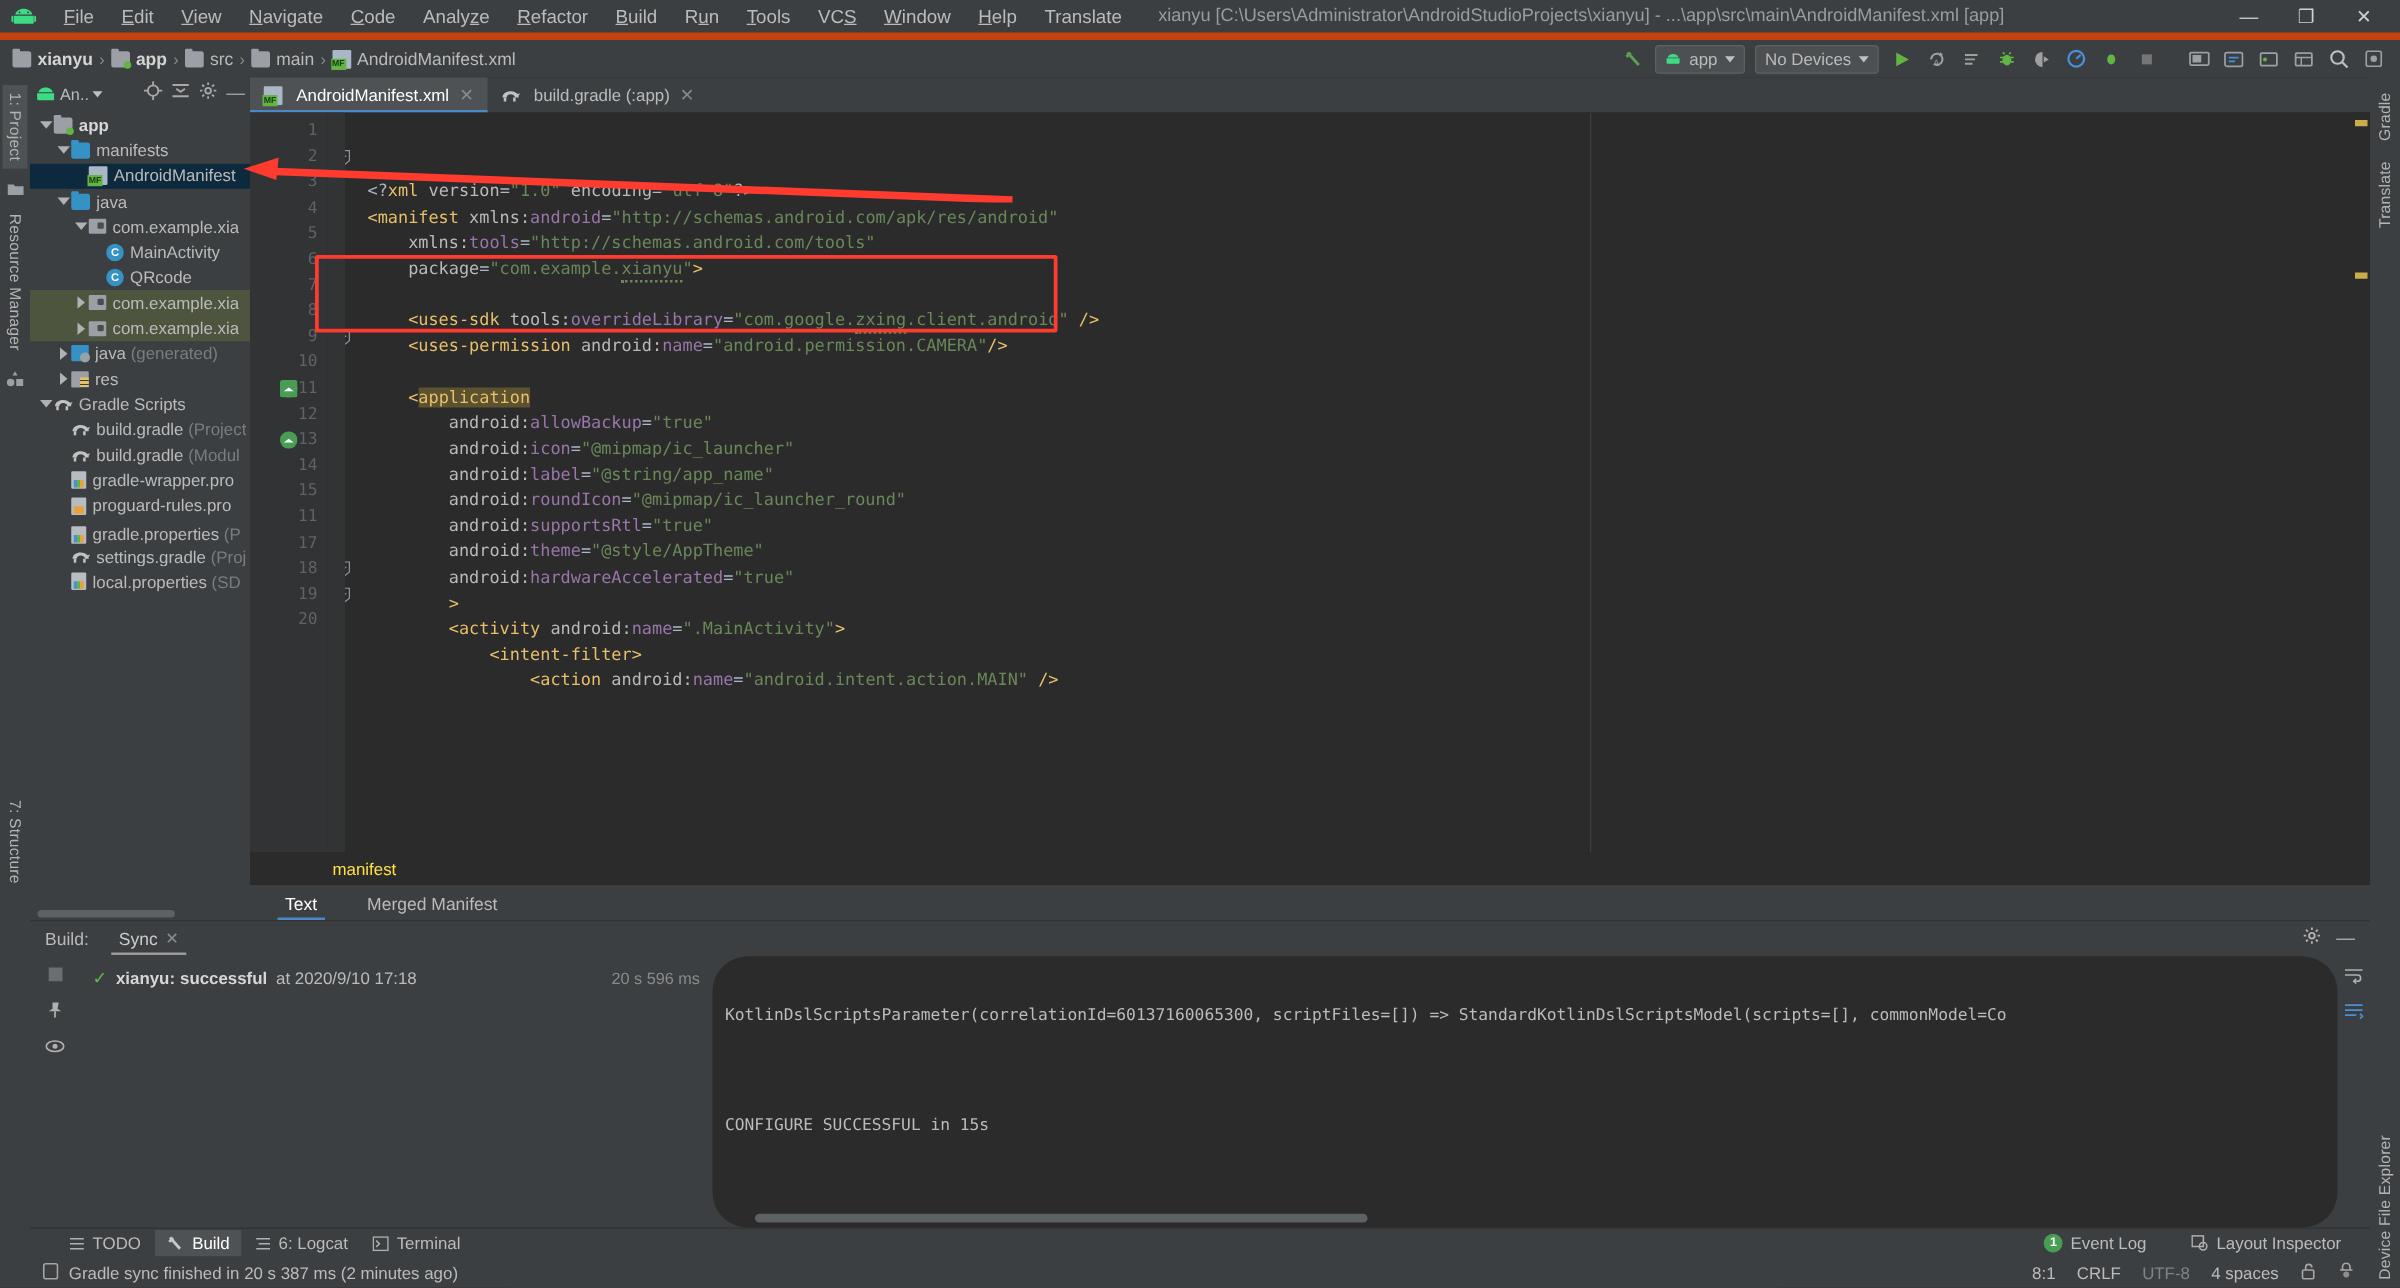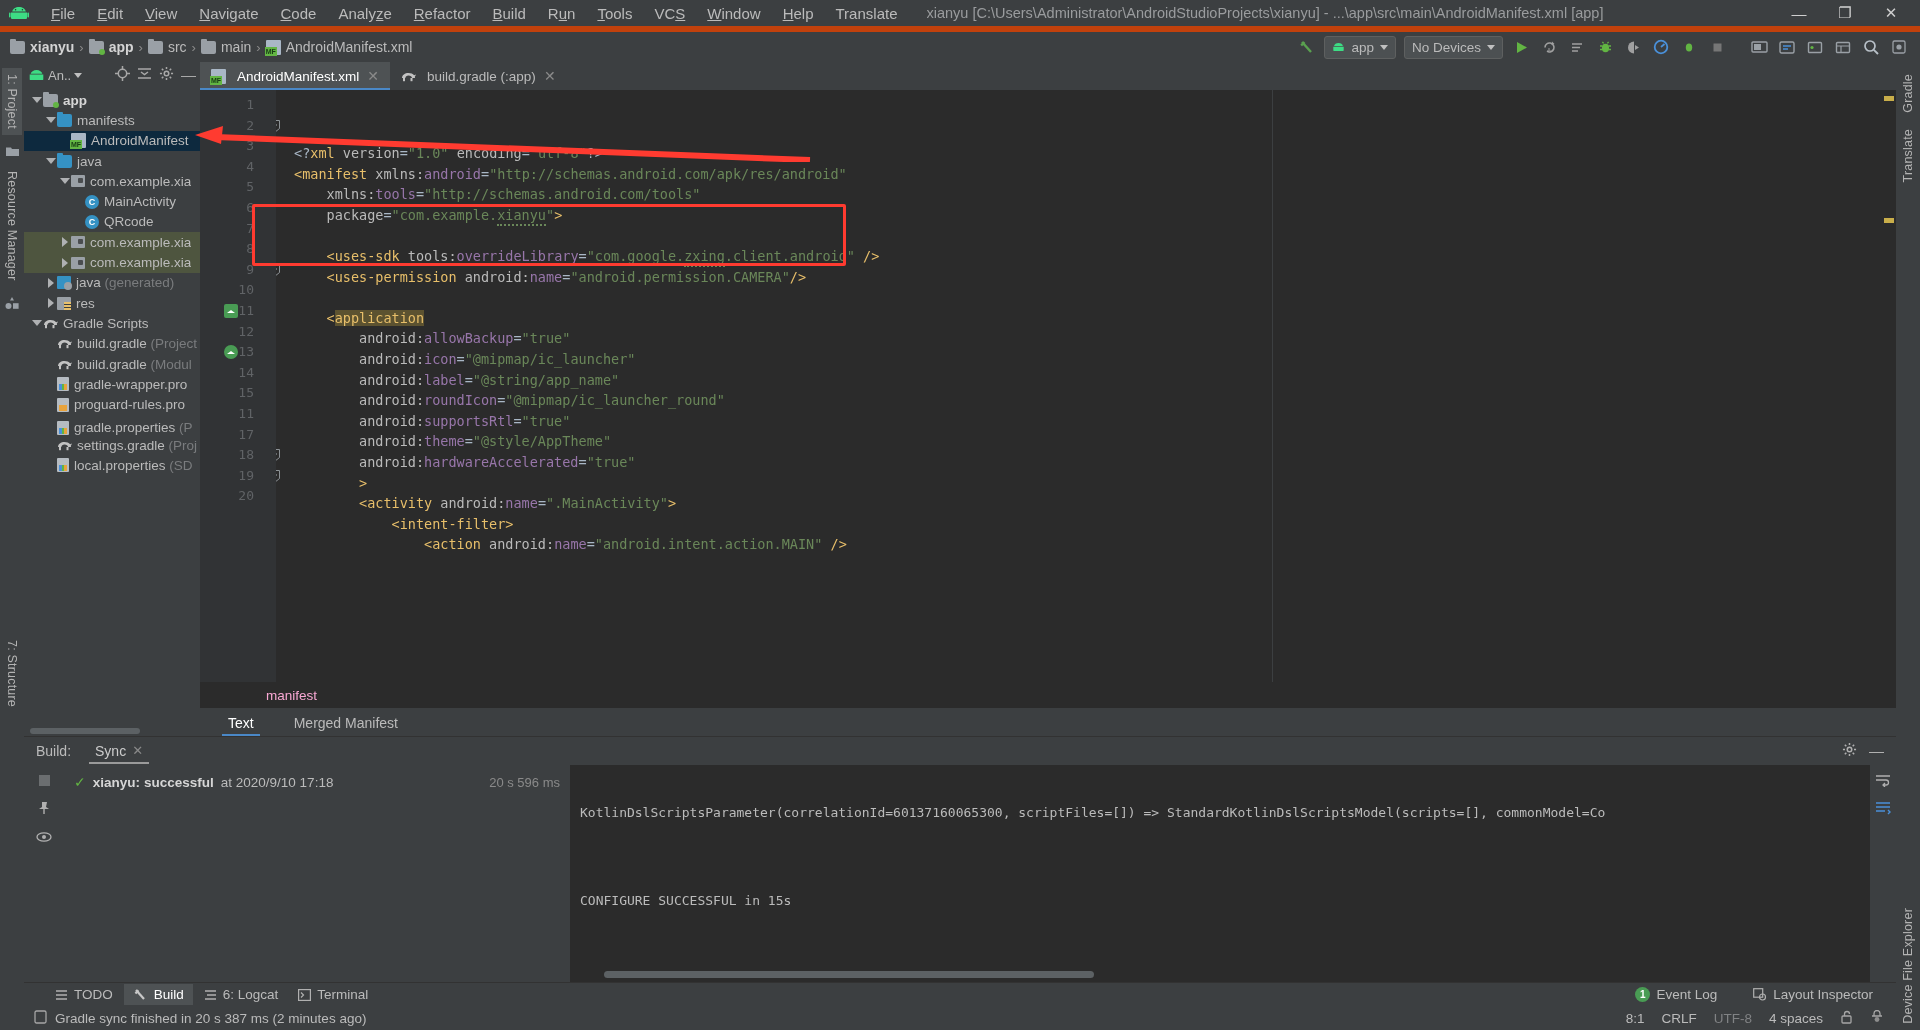--- a/index.html
+++ b/index.html
@@ -151,21 +151,21 @@
   .code-vsplit { position:absolute; left:996px; top:0; bottom:0; width:1px; background:#3c3f41; }
   .editor-scroll-right { width: 16px; flex:0 0 16px; background:#2b2b2b; position:relative; }
   .mark-stripe { position:absolute; right:2px; width:10px; height:5px; }
 
   
   .red-rect {
     position:absolute; border:3px solid #ff3b30; border-radius:2px; pointer-events:none; z-index:30;
   }
   .red-arrow { position:absolute; z-index:31; pointer-events:none; }
 
-  .breadcrumb-bar { height: 26px; background:#2b2b2b; color:#f9a8d4; font-size:13.5px; display:flex; align-items:center; padding-left:66px; flex:0 0 26px; }
+  .breadcrumb-bar { height: 26px; background:#2b2b2b; color:#fde047; font-size:13.5px; display:flex; align-items:center; padding-left:66px; flex:0 0 26px; }
   .editor-bottom-tabs { height: 28px; background:#3c3f41; display:flex; align-items:flex-end; padding-left: 14px; gap:12px; flex:0 0 28px; }
   .ebtab { padding: 4px 14px 5px; color:#bbbbbb; font-size:14px; position:relative; }
   .ebtab.active { color:#ffffff; }
   .ebtab.active:after { content:''; position:absolute; left:8px; right:8px; bottom:0; height:2px; background:#4a88c7; }
 
   
   .build-panel { flex: 0 0 246px; background:#3c3f41; display:flex; flex-direction:column; border-top:1px solid #323232; }
   .bp-header { height: 28px; display:flex; align-items:center; padding-left:12px; gap:2px; flex:0 0 28px; }
   .bp-title { color:#bbbbbb; font-size:14px; margin-right:14px; }
   .bp-tab { color:#cccccc; font-size:14px; padding: 4px 8px 5px; position:relative; display:flex; align-items:center; gap:6px;}
@@ -173,21 +173,21 @@
   .bp-tools { margin-left:auto; display:flex; align-items:center; gap:12px; padding-right:12px; color:#b0b0b0; }
   .bp-body { flex:1 1 auto; display:flex; min-height:0; }
   .bp-left { width: 546px; flex: 0 0 546px; background:#3c3f41; display:flex; }
   .bp-left-rail { width:40px; flex:0 0 40px; background:#3c3f41; padding-top:8px; display:flex; flex-direction:column; align-items:center;gap:10px;}
   .bp-tree { flex:1 1 auto; padding-top: 7px; color:#bbbbbb; font-size:13.5px; }
   .bp-row { display:flex; align-items:center; gap:7px; padding: 2px 10px; }
   .bp-row .chk { color:#62b543; font-size:14px; }
   .bp-row .dur { margin-left:auto; color:#8a8a8a; font-size:13px; }
   .bp-console {
     flex:1 1 auto; background:#2b2b2b; color:#bbbbbb; font-family:"DejaVu Sans Mono", monospace;
-    font-size:13px; padding: 10px 0 0 10px; white-space:pre; overflow:hidden; position:relative;
+    font-size:13px; padding: 10px 0 0 10px; white-space:pre; overflow:hidden; position:relative;border-radius:28px;
   }
   .bp-console-scroll { position:absolute; left:34px; bottom:4px; width:490px; height:7px; background:#5c6164; border-radius:4px; }
   .bp-rail-right { width: 26px; flex:0 0 26px; background:#3c3f41; display:flex; flex-direction:column; align-items:center; padding-top:8px; gap:10px; }
 
   
   .toolwin-bar { height: 24px; background:#3c3f41; display:flex; align-items:center; padding-left:22px; gap:2px; flex:0 0 24px; border-top:1px solid #323232;}
   .tw-item { display:flex; align-items:center; gap:6px; color:#bbbbbb; font-size:13.5px; padding: 3px 9px; }
   .tw-item.active { background:#4e5254; color:#ffffff; }
   .tw-right { margin-left:auto; display:flex; align-items:center; gap:18px; padding-right:14px; }
   .badge-green { width:15px;height:15px;border-radius:50%;background:#499c54;color:#fff;font-size:10px;display:flex;align-items:center;justify-content:center;font-weight:bold;}

